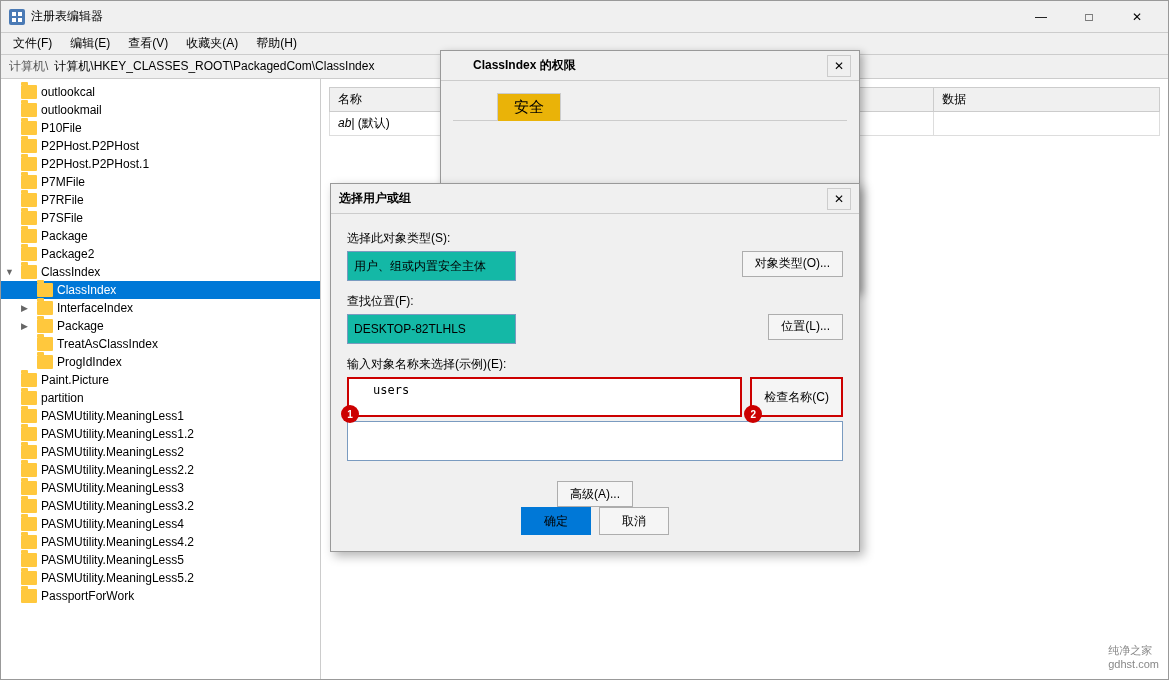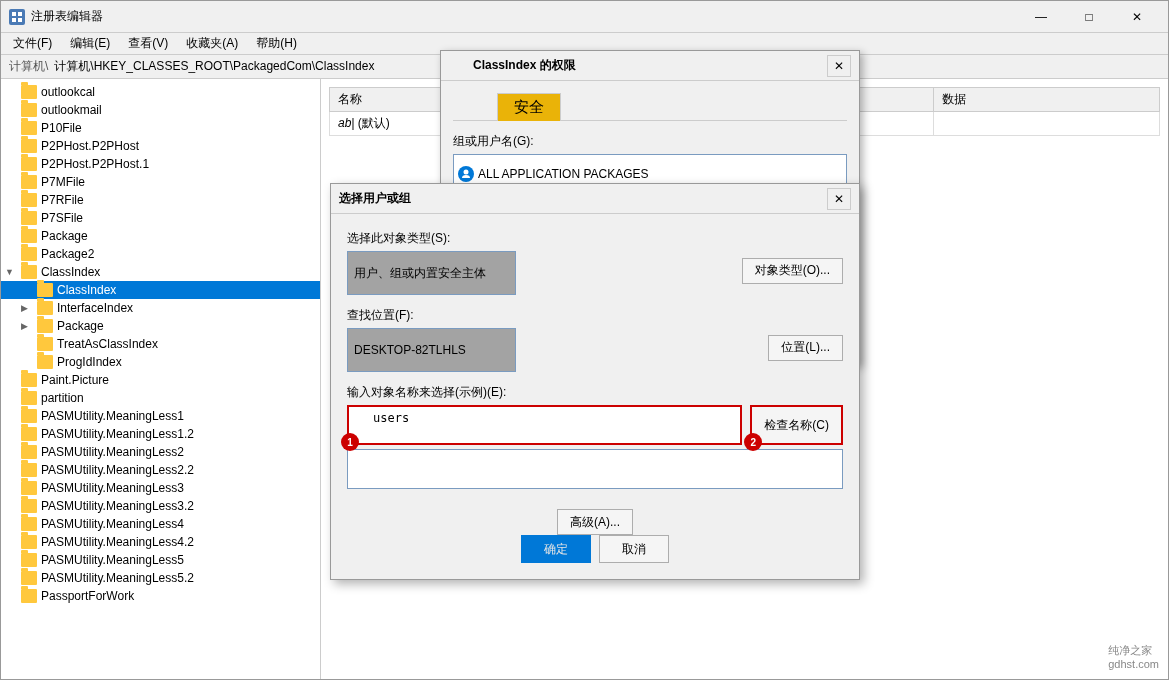--- a/index.html
+++ b/index.html
@@ -271,21 +271,21 @@
       height: 28px;
       background: #f5f5f5;
       border: 1px solid #adadad;
       padding: 0 16px;
       cursor: pointer;
       font-size: 12px;
       min-width: 70px;
     }
     .dialog-bottom-btn.primary {
       background: #0078d7;
-      color: #e5e5e5;
+      color: #000000;
       border-color: #0078d7;
     }
 
     
     .dialog-select-user {
       position: absolute;
       top: 183px;
       left: 330px;
       width: 530px;
       background: #f0f0f0;
@@ -310,25 +310,25 @@
 
     .form-row-inline {
       display: flex;
       align-items: center;
       gap: 8px;
       margin-bottom: 12px;
     }
 
     .form-input {
       flex: 1;
-      height: 44px;
+      height: 30px;
       border: 1px solid #7a9bc0;
       padding: 0 6px;
       font-size: 12px;
-      background: #a3a3a3;
+      background: #14b8a6;
       outline: none;
     }
 
     .form-btn {
       height: 26px;
       background: #f5f5f5;
       border: 1px solid #adadad;
       padding: 0 12px;
       cursor: pointer;
       font-size: 12px;
@@ -624,32 +624,20 @@
     <div class="dialog-title-left">
       <span class="folder-icon" style="width:14px;height:12px;margin-right:4px;"></span>
       <span>ClassIndex 的权限</span>
     </div>
     <button class="dialog-close-btn">✕</button>
   </div>
   <div class="dialog-body">
     <div class="tab-bar">
       <div class="tab">安全</div>
     </div>
-    <div class="form-row">
-      <div class="user-group-label">组或用户名(G):</div>
-      <div class="user-list-box">
-        <div class="user-list-item-icon">
-          <svg width="10" height="10" viewBox="0 0 10 10">
-            <circle cx="5" cy="3" r="2.5" fill="white"></circle>
-            <path d="M1 9 Q1 6 5 6 Q9 6 9 9" fill="white"></path>
-          </svg>
-        </div>
-        <span>ALL APPLICATION PACKAGES</span>
-      </div>
-    </div>
     <div style="display:flex;justify-content:flex-end;margin-top:130px;gap:8px;">
       <button class="dialog-bottom-btn primary">确定</button>
       <button class="dialog-bottom-btn">取消</button>
       <button class="dialog-bottom-btn">应用(A)</button>
     </div>
   </div>
 </div>
 
 <div class="dialog-select-user">
   <div class="dialog-title-bar">

